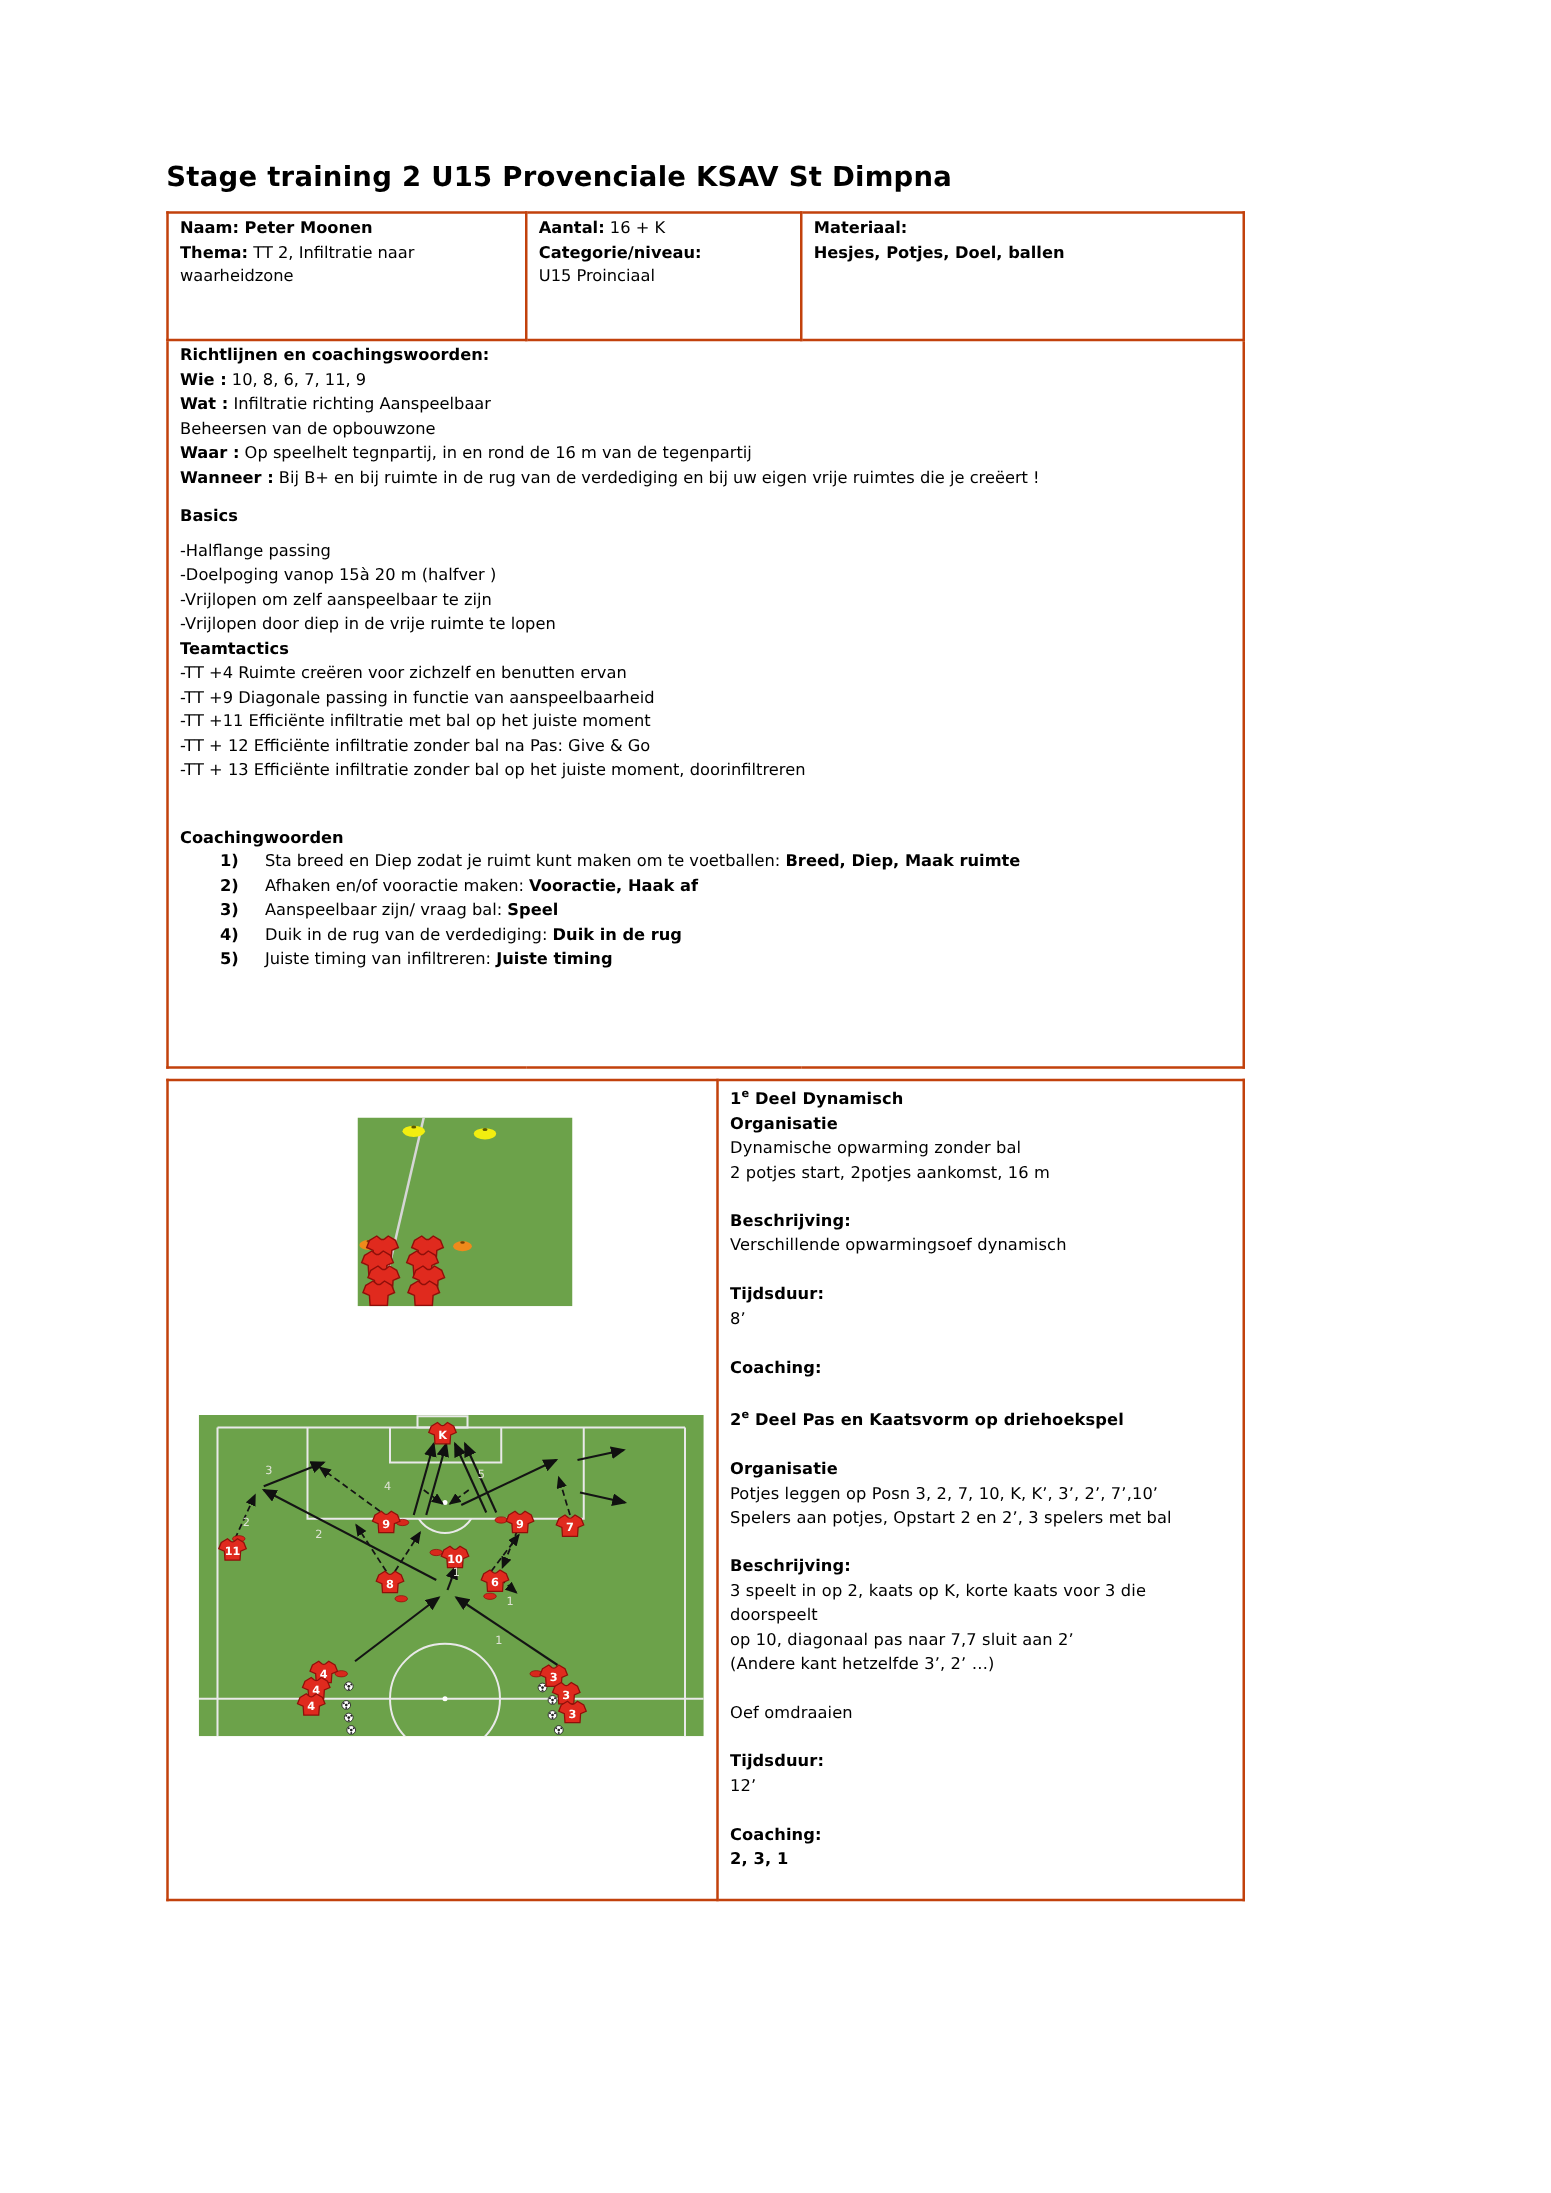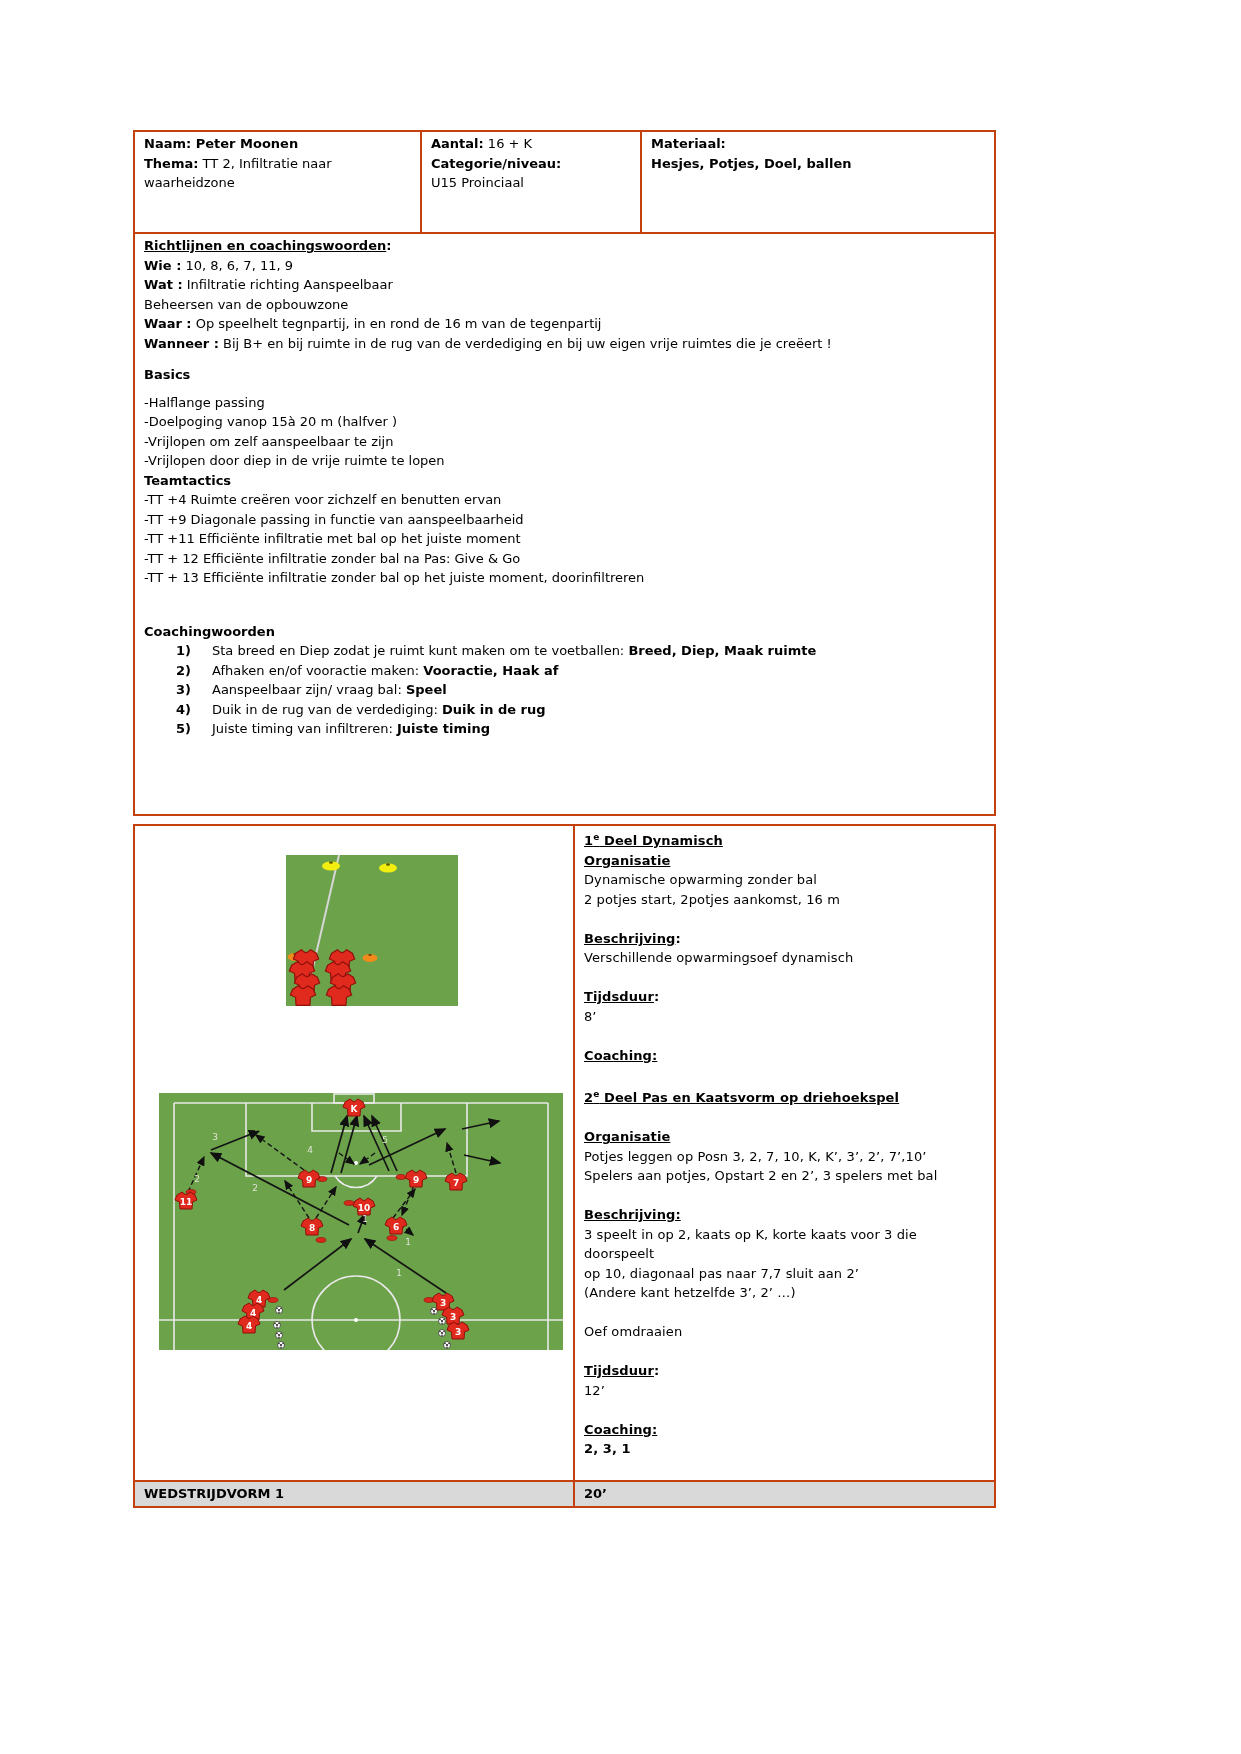--- a/index.html
+++ b/index.html
@@ -3,41 +3,42 @@
 <meta charset="utf-8">
 <style>
   html,body{margin:0;padding:0;background:#ffffff;}
   body{width:1241px;height:1754px;position:relative;font-family:"DejaVu Sans","Liberation Sans",sans-serif;color:#000;}
   .page{position:absolute;left:133px;top:130px;width:861px;}
   .doc-title{font-size:22px;font-weight:bold;letter-spacing:.2px;margin:0 0 14px 0;}
   table.doc{border-collapse:collapse;width:861px;table-layout:fixed;}
   table.doc td{border:2px solid #c2410c;vertical-align:top;padding:2px 9px;font-size:13px;line-height:19.5px;}
   .gaptable{margin-top:8px;}
   .b{font-weight:bold;}
-  .hu{font-weight:bold;text-decoration:underline;}
+  .hu{font-weight:bold;}
   .ln{min-height:19.5px;}
   .g{height:19.5px;}
   .hdr-row td{background:#d9d9d9;font-size:15px;font-weight:bold;padding:3px 9px;line-height:22px;border:3px solid #333;}
   .basics-h{margin-top:12px;margin-bottom:8px;}
   .cwh{margin-top:34px;}
   .cwrow{display:flex;min-height:19.5px;}
   .cwnum{font-weight:bold;margin-left:32px;width:36px;flex-shrink:0;}
   .info-c{height:96px;}
   .richt-c{height:576px;}
   .content-c{height:650px;overflow:hidden;}
   .rightcol{font-size:12.5px;line-height:19.5px;letter-spacing:.1px;}
   .d1wrap{margin:27px 0 0 142px;line-height:0;}
   .d2wrap{margin:87px 0 0 15px;line-height:0;}
   sup{font-size:9px;}
 </style>
 </head>
 <body>
 
 <div class="page">
 
+  <div class="doc-title">Stage training 2 U15 Provenciale KSAV St Dimpna</div>
 
   <table class="doc">
     <colgroup>
         <col style="width:287px">
         <col style="width:220px">
         <col style="width:354px">
       </colgroup>
     <tbody>
         <tr>
       <td class="info-c">
@@ -362,20 +363,16 @@
         <div class="g"></div>
         <div class="ln">Oef omdraaien</div>
         <div class="g"></div>
         <div class="ln"><span class="hu">Tijdsduur</span><span class="b">:</span></div>
         <div class="ln">12’</div>
         <div class="g"></div>
         <div class="ln"><span class="hu">Coaching:</span></div>
         <div class="ln b">2, 3, 1</div>
       </td>
     </tr>
-    <tr class="hdr-row">
-      <td>WEDSTRIJDVORM 1</td>
-      <td>20’</td>
-    </tr>
   </tbody>
     </table>
 
 </div>
 
 </body></html>

